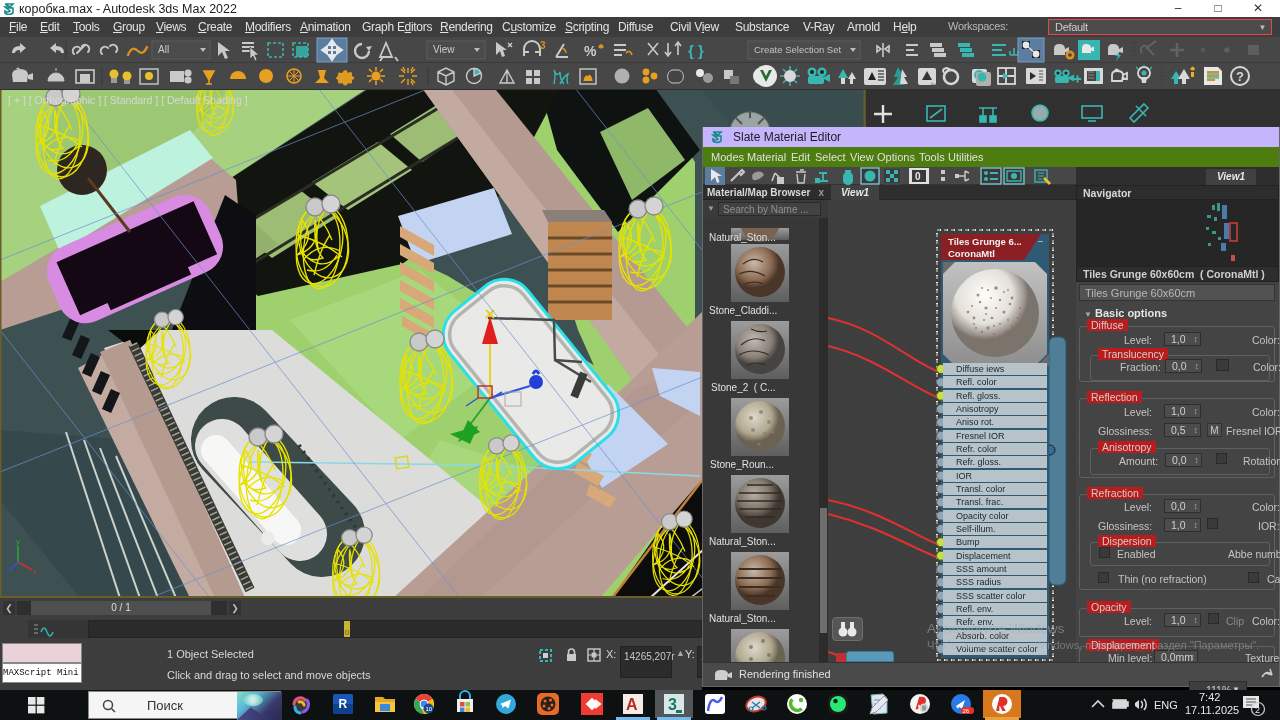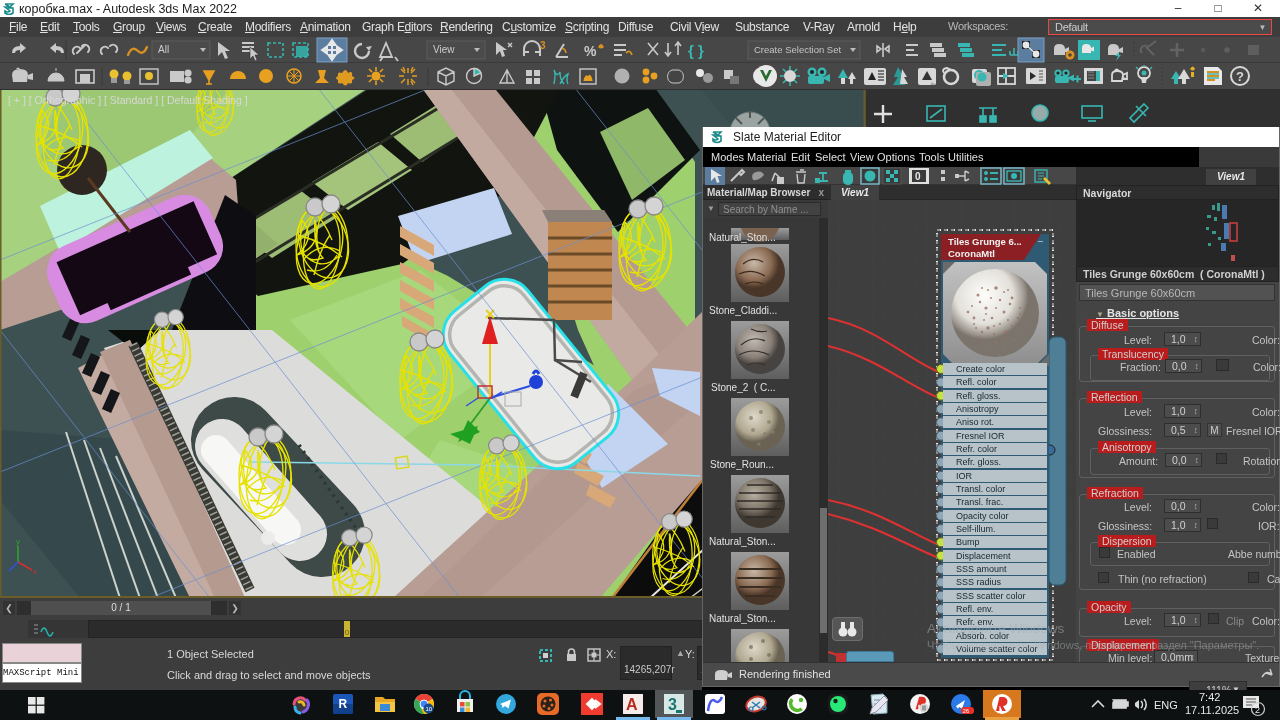--- a/index.html
+++ b/index.html
@@ -20,21 +20,21 @@
   #vp { left:0; top:90px; width:1280px; height:508px; background:#3d5152; }
   
   #tl1 { left:0; top:598px; width:702px; height:20px; background:#3d3d3d; }
   #tl2 { left:0; top:618px; width:702px; height:22px; background:#3d3d3d; }
   
   #status { left:0; top:640px; width:702px; height:50px; background:#3d3d3d; color:#d8d8d8; font-size:11px;}
   
   #slate { left:702px; top:127px; width:578px; height:560px; background:#3a3a3a; border:1px solid #666; border-top:none; font-size:11px;}
   
   #taskbar { left:0; top:690px; width:1280px; height:30px; background:#0e1112; }
-  .field { background:#2b2b2b; color:#c8c8c8; border:1px solid #222; font-size:10px; padding:16px 3px; position:absolute; height:24px; line-height:13px;}
+  .field { background:#2b2b2b; color:#c8c8c8; border:1px solid #222; font-size:10px; padding:3px 3px; position:absolute; height:32px; line-height:13px;}
   .nrow { height:12px; margin-bottom:1.33px; background:#b7c3c9; line-height:12px; padding-left:13px; white-space:nowrap; overflow:hidden;}
   .grp { position:absolute; border:1px solid #606060; border-radius:3px; }
   .glab { position:absolute; top:-8px; left:7px; background:#b91c1c; padding:0 4px; font-size:10.5px; color:#d0d0d0;}
   .rlab { position:absolute; font-size:10.5px; color:#c4c4c4; white-space:nowrap;}
   .spin { position:absolute; width:37px; height:14px; background:#4c4c4c; border:1px solid #2e2e2e; color:#d0d0d0; font-size:10.5px; line-height:13px; padding-left:6px;}
   .spin:after { content:"\2195"; position:absolute; right:2px; top:0px; color:#aaa; font-size:9px;}
   .chk { position:absolute; width:11px; height:11px; background:#3a3a3a; border:1px solid #2a2a2a;}
   .mbtn { position:absolute; width:15px; height:14px; background:#4e4e4e; border:1px solid #333; color:#ccc; font-size:10px; text-align:center; line-height:13px;}
 </style>
 </head>
@@ -604,28 +604,28 @@
     </svg>
   <span class="abs" style="left:606px;top:8px;font-size:11px;">X:</span>
   <div class="field" style="left:620px;top:6px;width:52px;">14265,207r</div>
   <span class="abs" style="left:676px;top:8px;font-size:9px;color:#aaa;">▲<br></span>
   <span class="abs" style="left:685px;top:8px;font-size:11px;">Y:</span>
   <div class="field" style="left:697px;top:6px;width:8px;">15</div>
 </div>
 
 <div id="slate" class="abs">
 
-  <div class="abs" style="left:0;top:0;width:576px;height:20px;background:#ffffff;color:#1c1c1c;font-size:12px;">
+  <div class="abs" style="left:0;top:0;width:576px;height:20px;background:#c4b5fd;color:#1c1c1c;font-size:12px;">
     <svg class="abs" style="left:8px;top:3px" width="14" height="14">
         <path d="M2 2 h8 l-4 4 4 0 0 5 q-4 3 -8 0 l0 -2 q3 2 5 0 l-5 -4 5 0 -5 -3" fill="none" stroke="#1a8a8a" stroke-width="1.6"></path>
       </svg>
     <span class="abs" style="left:30px;top:3px;">Slate Material Editor</span>
   </div>
 
-  <div class="abs" style="left:0;top:20px;width:496px;height:20px;background:#000000;color:#e0e0e0;font-size:11px;">
+  <div class="abs" style="left:0;top:20px;width:576px;height:20px;background:#4d7c0f;color:#e0e0e0;font-size:11px;">
     <span class="abs" style="left:8px;top:4px">Modes</span>
     <span class="abs" style="left:44px;top:4px">Material</span>
     <span class="abs" style="left:88px;top:4px">Edit</span>
     <span class="abs" style="left:112px;top:4px">Select</span>
     <span class="abs" style="left:147px;top:4px">View</span>
     <span class="abs" style="left:174px;top:4px">Options</span>
     <span class="abs" style="left:216px;top:4px">Tools</span>
     <span class="abs" style="left:245px;top:4px">Utilities</span>
   </div>
 
@@ -908,21 +908,21 @@
             <rect x="17" y="4" width="4" height="7"></rect>
           </g>
         </svg>
     </div>
 
     <div class="abs" style="left:8px;top:468px;width:10px;height:9px;background:#c03030;"></div>
     <div class="abs" style="left:18px;top:466px;width:48px;height:11px;background:#5a9ab8;border:1px solid #3a7a98;border-radius:3px 3px 0 0;"></div>
   </div>
 
   <div class="abs" style="left:240px;top:236px;width:104px;font-size:9px;color:#16262e;">
-    <div class="nrow">Create color</div>
+    <div class="nrow">Diffuse iews</div>
     <div class="nrow">Refl. color</div>
     <div class="nrow">Refl. gloss.</div>
     <div class="nrow">Anisotropy</div>
     <div class="nrow">Aniso rot.</div>
     <div class="nrow">Fresnel IOR</div>
     <div class="nrow">Refr. color</div>
     <div class="nrow">Refr. gloss.</div>
     <div class="nrow">IOR</div>
     <div class="nrow">Transl. color</div>
     <div class="nrow">Transl. frac.</div>
@@ -960,21 +960,21 @@
             <rect x="18" y="2" width="5" height="14"></rect>
             <rect x="20" y="20" width="5" height="16"></rect>
             <rect x="17" y="40" width="5" height="8"></rect>
           </g>
         <rect x="26" y="20" width="7" height="18" fill="none" stroke="#d04040" stroke-width="1.5"></rect>
         <rect x="27" y="52" width="4" height="6" fill="#c05050"></rect>
       </svg>
     </div>
     <div class="abs" style="left:0;top:99px;width:203px;height:16px;background:#2d2d2d;border:1px solid #222;color:#d0d0d0;font-size:10.5px;font-weight:bold;line-height:15px;padding-left:6px;">Tiles Grunge 60x60cm&nbsp;&nbsp;( CoronaMtl )</div>
     <div class="abs" style="left:3px;top:117px;width:196px;height:17px;background:#525252;border:1px solid #333;color:#b8b8b8;font-size:11px;line-height:16px;padding-left:5px;">Tiles Grunge 60x60cm</div>
-    <div class="abs" style="left:20px;top:140px;font-size:11px;font-weight:bold;color:#e4e4e4;text-decoration:underline;"><span style="color:#b0a888;font-size:8px;">▼</span>&nbsp;Basic options</div>
+    <div class="abs" style="left:8px;top:140px;font-size:11px;font-weight:bold;color:#e4e4e4;"><span style="color:#b0a888;font-size:8px;">▼</span>&nbsp;Basic options</div>
     <div id="rp">
 
       <div class="grp" style="left:3px;top:159px;width:196px;height:56px;">
         <span class="glab">Diffuse</span>
         <span class="rlab" style="left:44px;top:7px;">Level:</span>
         <div class="spin" style="left:84px;top:5px;">1,0</div>
         <span class="rlab" style="left:172px;top:7px;">Color:</span>
         <div class="grp" style="left:10px;top:28px;width:180px;height:26px;">
           <span class="glab">Translucency</span>
           <span class="rlab" style="left:29px;top:5px;">Fraction:</span>
@@ -1058,20 +1058,31 @@
 
 <div id="taskbar" class="abs">
   <svg class="abs" style="left:28px;top:7px" width="17" height="17">
     <g fill="#e8e8e8">
         <rect x="0" y="0" width="7.6" height="7.6"></rect>
         <rect x="8.8" y="0" width="7.6" height="7.6"></rect>
         <rect x="0" y="8.8" width="7.6" height="7.6"></rect>
         <rect x="8.8" y="8.8" width="7.6" height="7.6"></rect>
       </g>
   </svg>
+  <div class="abs" style="left:88px;top:1px;width:193px;height:28px;background:#f5f5f5;border:1px solid #888;">
+    <svg class="abs" style="left:13px;top:7px" width="14" height="14">
+        <circle cx="6" cy="6" r="4.5" fill="none" stroke="#444" stroke-width="1.5"></circle>
+        <line x1="9.5" y1="9.5" x2="13" y2="13" stroke="#444" stroke-width="1.5"></line>
+      </svg>
+    <span class="abs" style="left:58px;top:6px;color:#333;font-size:13px;">Поиск</span>
+    <div class="abs" style="left:148px;top:0;width:45px;height:28px;background:linear-gradient(135deg,#8adbc8 0%,#5ab8d8 30%,#3a3a6a 65%,#2a2a4a 100%);">
+      <div class="abs" style="left:6px;top:2px;width:20px;height:12px;background:radial-gradient(circle,#eaf8f0 20%,#7adcc8 70%);border-radius:50%;opacity:0.8;"></div>
+      <div class="abs" style="left:0;top:14px;width:45px;height:14px;background:linear-gradient(100deg,#4a4a8a,#2a2a55);clip-path:polygon(0 100%,30% 10%,55% 60%,80% 25%,100% 100%);"></div>
+    </div>
+  </div>
 
   <svg class="abs" style="left:0;top:-690px;pointer-events:none" width="1280" height="720">
 
     <g transform="translate(301,704)">
         <path d="M-8 2 a8 8 0 0 1 6 -9 l4 0 a8 8 0 0 1 6 9 l-4 7 -8 0 z" fill="#3a3a3a"></path>
         <path d="M-7 0 a7 7 0 0 1 5 -6 q4 -1 6 2" fill="none" stroke="#e8527a" stroke-width="3" stroke-linecap="round"></path>
         <path d="M6 -4 a7 7 0 0 1 1 7 q-1 4 -5 5" fill="none" stroke="#8a5ae8" stroke-width="3" stroke-linecap="round"></path>
         <path d="M-6 3 q0 5 5 6" fill="none" stroke="#38b0e8" stroke-width="3" stroke-linecap="round"></path>
         <path d="M-2 -2 q4 -1 5 3" stroke="#f0b828" stroke-width="3" fill="none" stroke-linecap="round"></path>
       </g>

